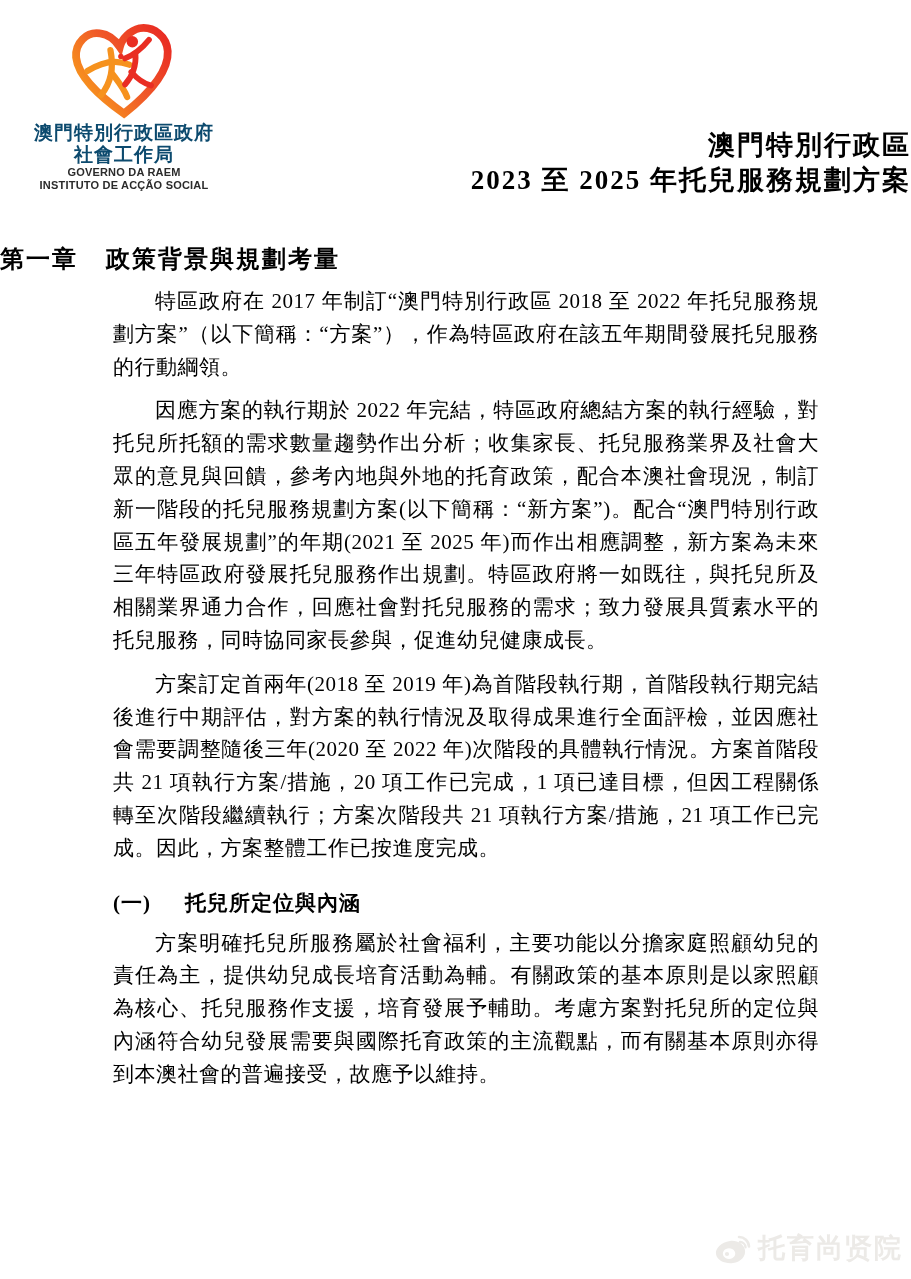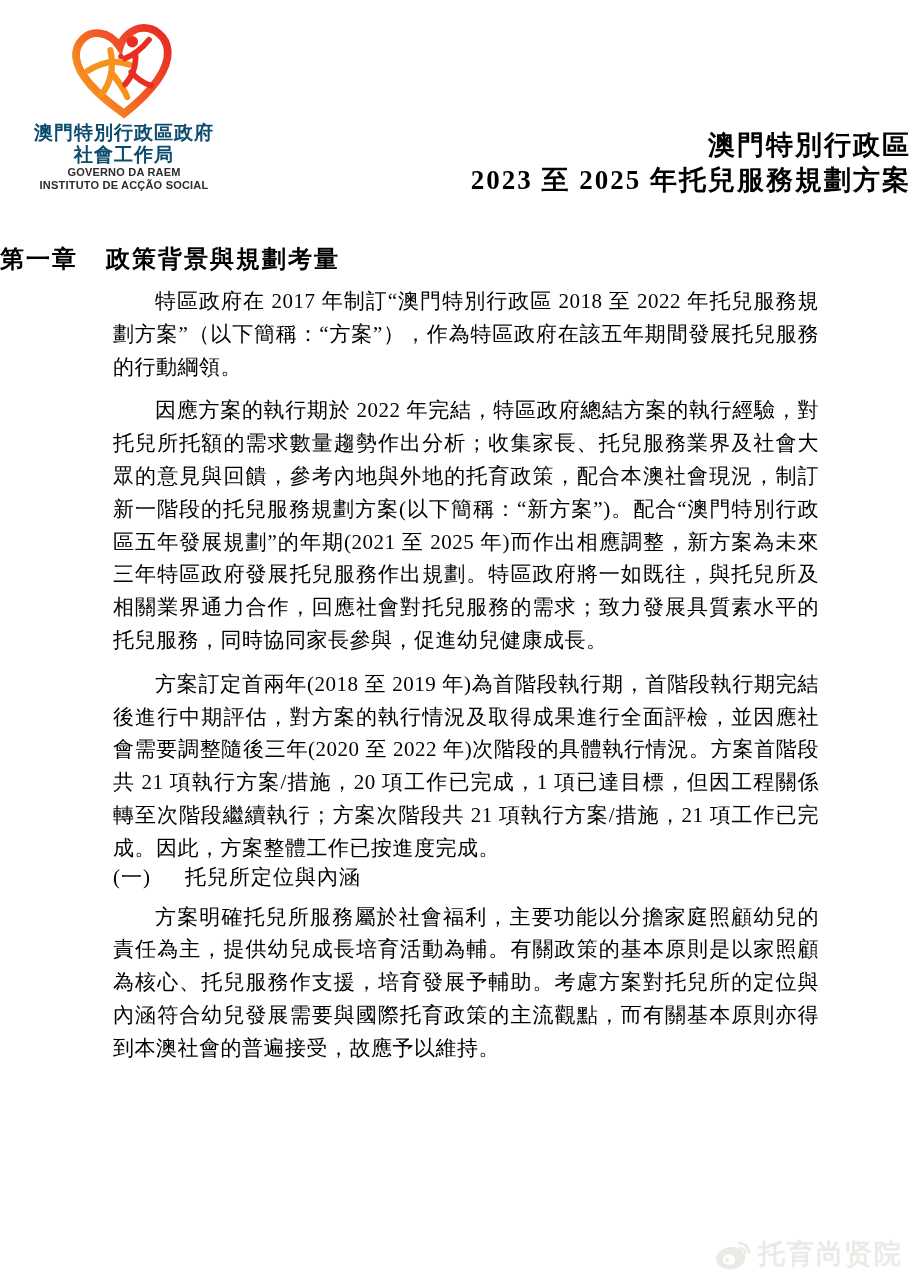--- a/index.html
+++ b/index.html
@@ -54,28 +54,29 @@
   .sec1-heading{margin-top:55px;}
   .sec2-heading{margin-top:80px;}
   .para{
     margin:11px 0 0 0;
     font-size:21px;line-height:32.8px;
     text-align:justify;
     text-indent:2em;
     letter-spacing:0.5px;
   }
   .sub-heading{
-    font-weight:400;
+    margin-top:26px;
+    font-weight:700;
     font-size:21px;line-height:25px;
     letter-spacing:1px;
   }
   .sub-heading .sub-num{display:inline-block;min-width:42px;margin-right:30px;}
   
   .watermark{
-    position:absolute;right:8px;bottom:7px;
+    position:absolute;right:8px;bottom:13px;
     display:flex;align-items:center;gap:5px;
     color:#eceae7;
     font-family:"Liberation Sans","DejaVu Sans",sans-serif;
     font-weight:700;font-size:27px;letter-spacing:2px;
     user-select:none;
   }
 </style>
 </head>
 <body>
 

